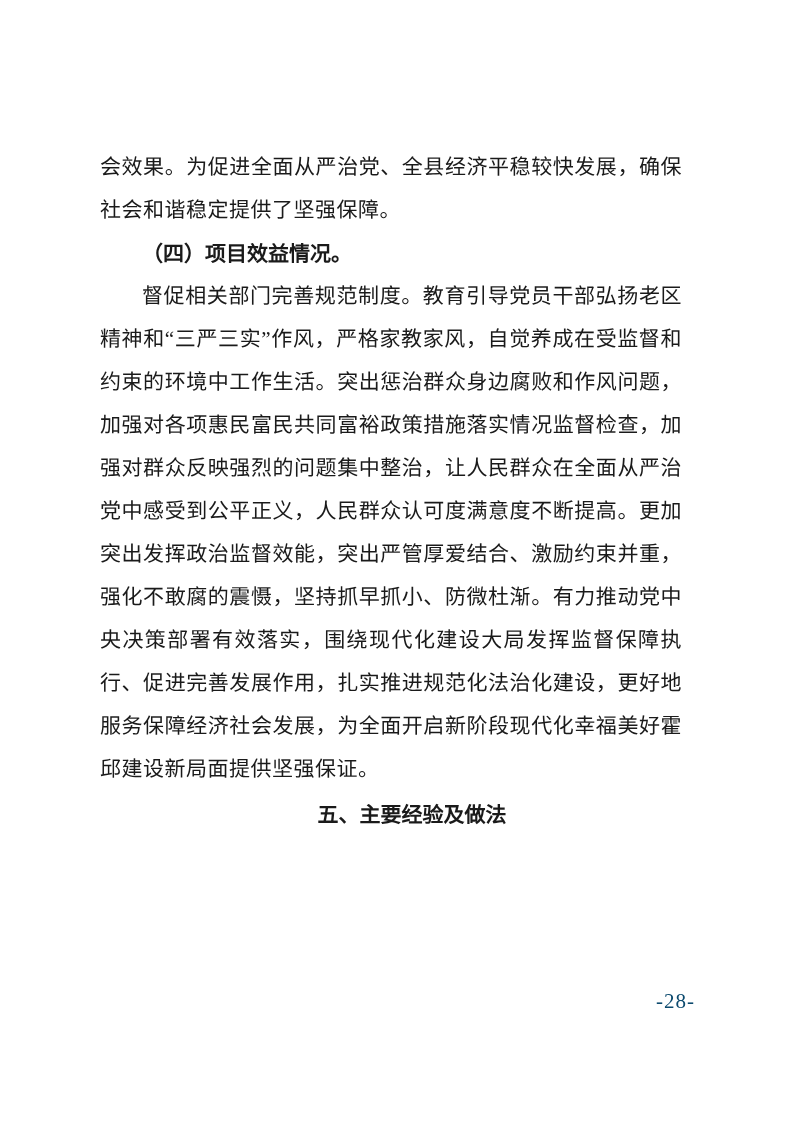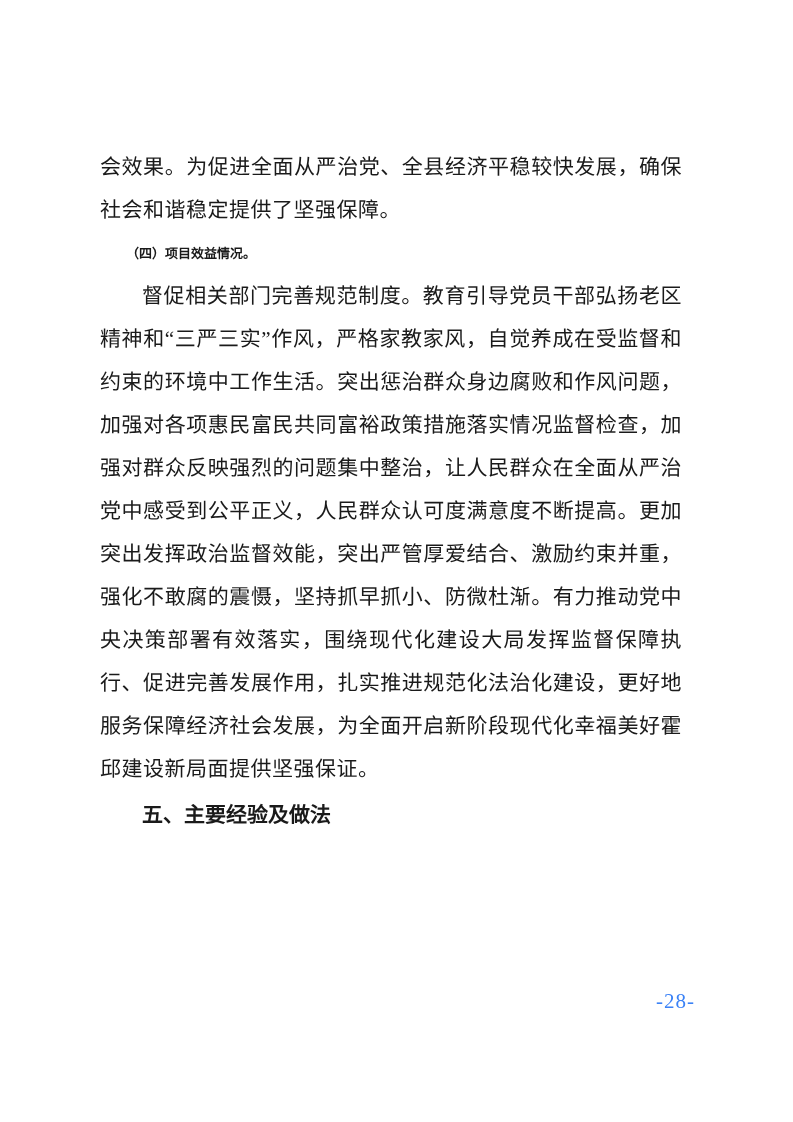--- a/index.html
+++ b/index.html
@@ -23,42 +23,43 @@
     line-height: 43px;
     text-align: justify;
     text-justify: inter-ideograph;
     letter-spacing: 0.5px;
     margin: 0;
   }
   .indent {
     text-indent: 2em;
   }
   .heading-l3 {
-    font-size: 13px;
+    font-size: 21px;
     line-height: 43px;
     font-weight: bold;
     text-indent: 2em;
     margin: 0;
     font-family: Liberation Sans, sans-serif;
   }
   .heading-l2 {
     font-size: 21px;
     line-height: 43px;
     font-weight: bold;
     text-indent: 2em;
     margin: 2px 0 0 0;
     font-family: "Liberation Sans", "DejaVu Sans", sans-serif;
+    text-align: center;
   }
   .page-number {
     position: absolute;
     right: 98px;
     bottom: 108px;
     font-size: 21px;
     font-family: "Liberation Serif", "DejaVu Serif", serif;
-    color: #3b82f6;
+    color: #0c4a6e;
     letter-spacing: 1px;
   }
 </style>
 </head>
 <body>
 
 <div class="page">
 
   <p class="body-text">会效果。为促进全面从严治党、全县经济平稳较快发展，确保社会和谐稳定提供了坚强保障。</p>
 

